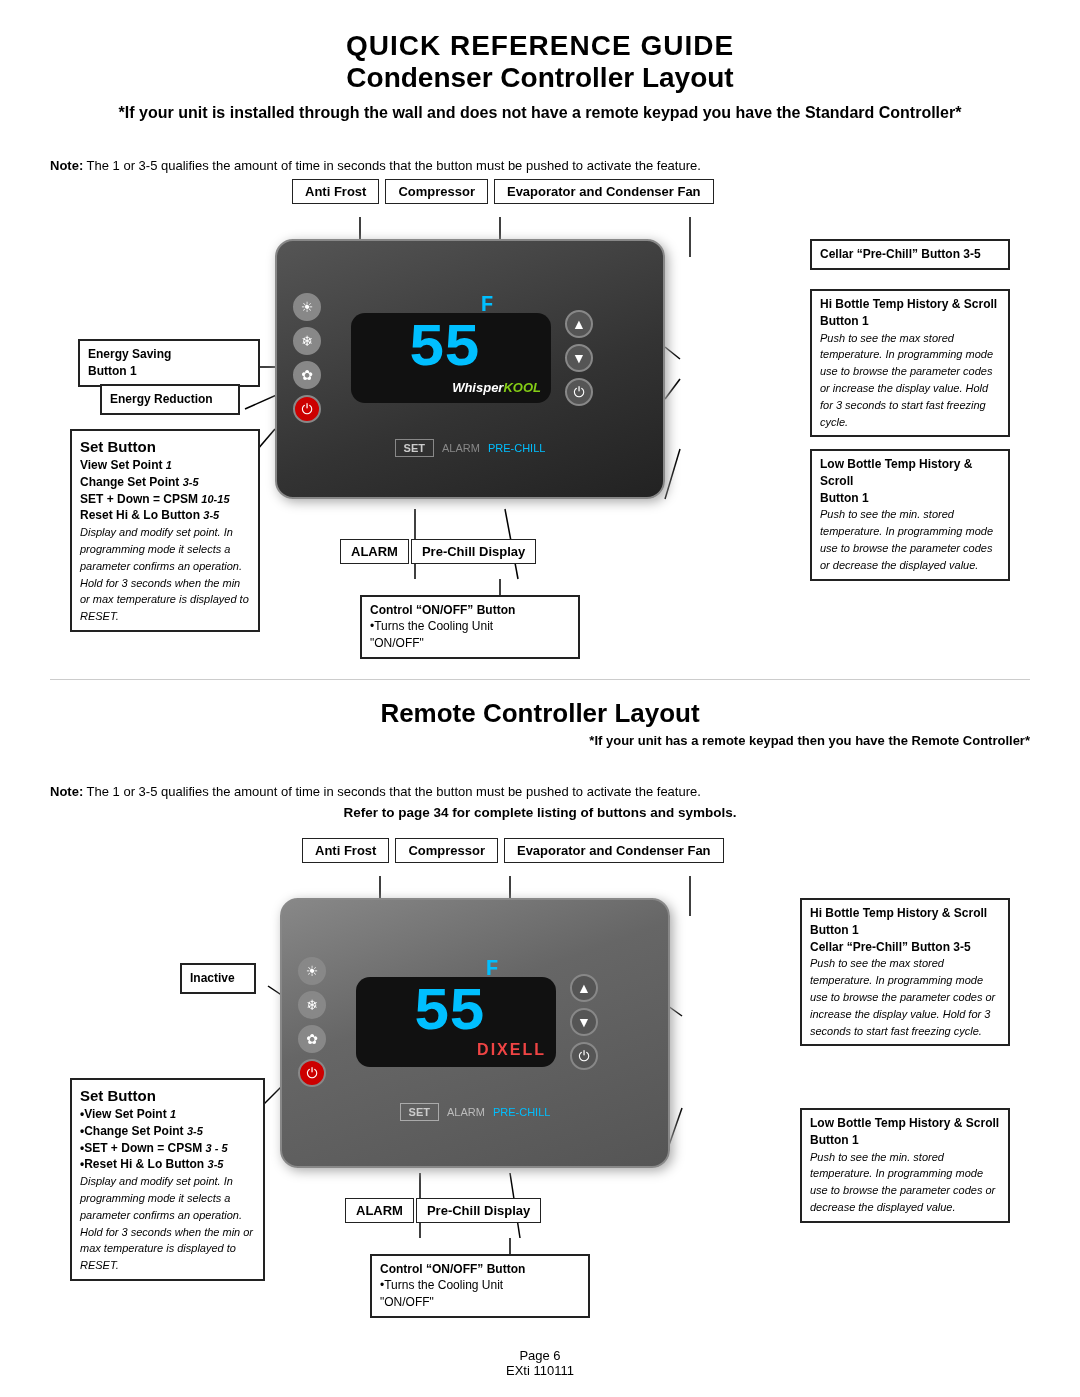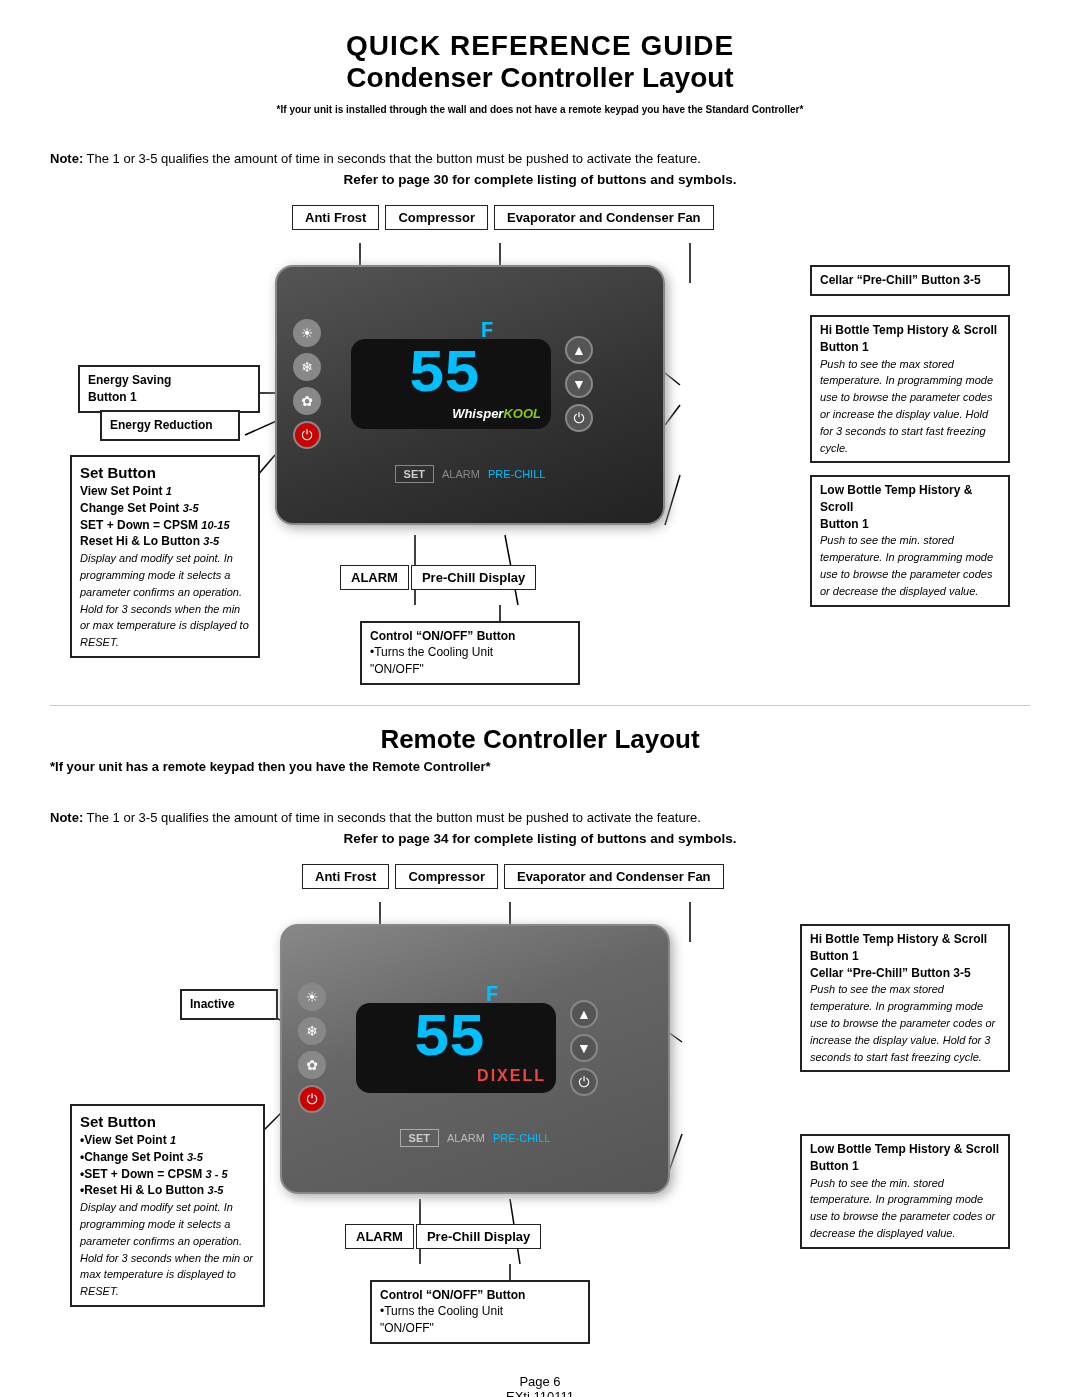--- a/index.html
+++ b/index.html
@@ -23,21 +23,21 @@
       font-weight: 900;
       text-transform: uppercase;
       letter-spacing: 1px;
     }
     .main-title h2 {
       font-size: 28px;
       font-weight: 700;
     }
     .subtitle {
       text-align: center;
-      font-size: 10px;
+      font-size: 16px;
       font-weight: bold;
       margin: 10px 0 8px 0;
     }
     .note-line {
       font-size: 13px;
       margin-bottom: 6px;
       margin-top: 36px;
     }
     .note-line b { font-weight: bold; }
     .refer-line {
@@ -48,21 +48,21 @@
     }
 
     
     .section-title {
       text-align: center;
       font-size: 26px;
       font-weight: 700;
       margin: 18px 0 4px 0;
     }
     .section-subtitle {
-      text-align: left;
+      text-align: right;
       font-size: 13px;
       font-weight: bold;
       margin-bottom: 10px;
     }
 
     
     .diagram-area {
       position: relative;
       width: 100%;
       height: 500px;
@@ -248,21 +248,20 @@
   <div class="main-title">
     <h1>QUICK REFERENCE GUIDE</h1>
     <h2>Condenser Controller Layout</h2>
   </div>
 
   <p class="subtitle">*If your unit is installed through the wall and does not have a remote keypad you have the Standard Controller*</p>
 
   <p class="note-line">
     <b>Note:</b><span> The 1 or 3-5 qualifies the amount of time in seconds that the button must be pushed to activate the feature.</span>
   </p>
-  <p class="refer-line">Refer to  page 30 for complete listing of buttons and symbols.</p>
 
   <div class="diagram-area" style="height:490px;">
 
     <svg class="diagram-svg">
 
       <line x1="310" y1="38" x2="310" y2="78" stroke="#000" stroke-width="1.5"></line>
 
       <line x1="450" y1="38" x2="450" y2="78" stroke="#000" stroke-width="1.5"></line>
 
       <line x1="640" y1="38" x2="640" y2="78" stroke="#000" stroke-width="1.5"></line>
@@ -404,21 +403,21 @@
 
       <line x1="618" y1="310" x2="632" y2="270" stroke="#000" stroke-width="1.5"></line>
     </svg>
 
     <div style="position:absolute;top:0;left:250px;display:flex;gap:2px;">
       <div class="top-label-box">Anti Frost</div>
       <div class="top-label-box">Compressor</div>
       <div class="top-label-box">Evaporator and Condenser Fan</div>
     </div>
 
-    <div class="callout bold-border" style="left:130px;top:125px;width:98px;">
+    <div class="callout bold-border" style="left:130px;top:125px;width:76px;">
       <b>Inactive</b>
     </div>
 
     <div class="controller-img remote" style="left:230px;top:60px;width:390px;height:270px;">
       <div class="ctrl-body">
 
         <div class="ctrl-left-buttons">
           <div class="ctrl-btn sun">☀</div>
           <div class="ctrl-btn snowflake">❄</div>
           <div class="ctrl-btn star">✿</div>

